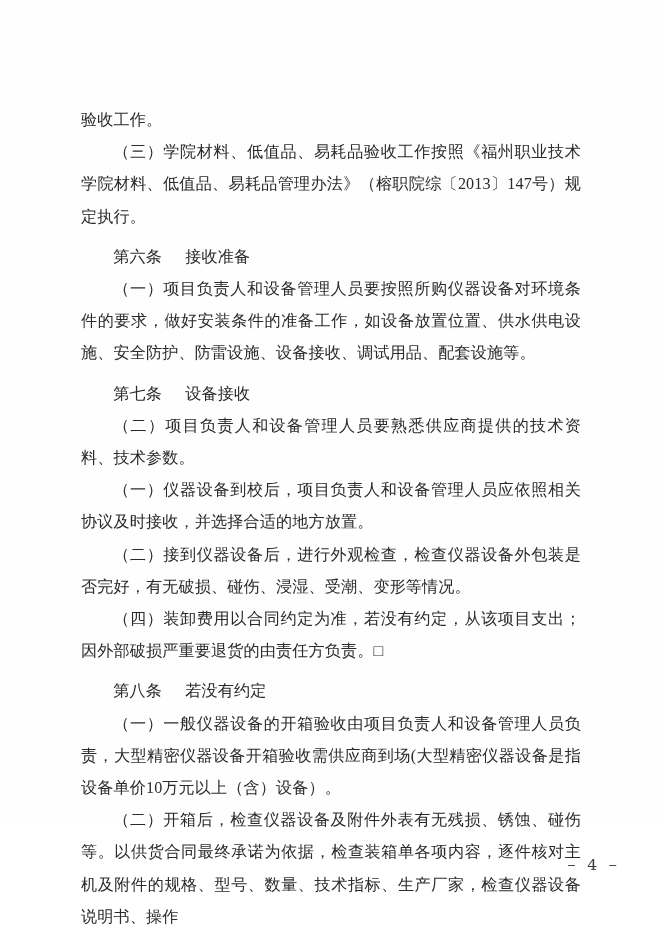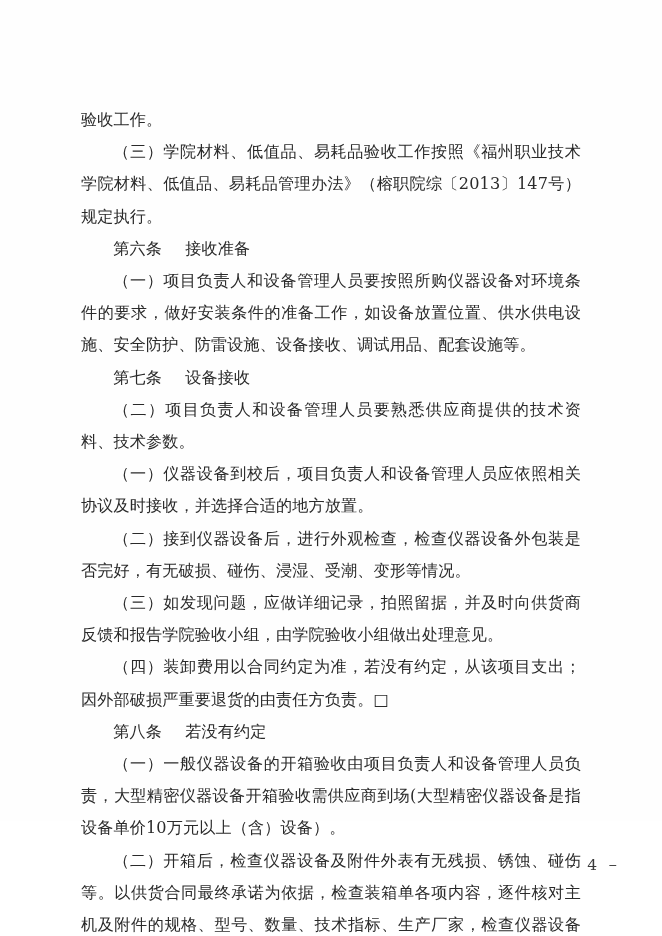--- a/index.html
+++ b/index.html
@@ -39,26 +39,28 @@
     text-justify: inter-ideograph;
     letter-spacing: 0.15px;
     font-family: "DejaVu Serif", "Liberation Serif", serif;
     font-weight: 400;
     white-space: normal;
     word-break: break-all;
   }
 
   .para.indent {
     text-indent: 2em;
+    font-family: Liberation Serif, serif;
   }
 
   .para.heading {
     text-indent: 2em;
     text-align: right;
     text-align-last: left;
+    margin-top: 8px;
   }
 
   .gap {
     display: inline-block;
     width: 1.45em;
   }
 
   #page-number {
     position: absolute;
     right: 40px;
@@ -87,21 +89,20 @@
     <p class="para indent">（一）项目负责人和设备管理人员要按照所购仪器设备对环境条件的要求，做好安装条件的准备工作，如设备放置位置、供水供电设施、安全防护、防雷设施、设备接收、调试用品、配套设施等。</p>
 
     <p class="para heading"><span>第七条</span><span class="gap"></span><span>设备接收</span></p>
 
     <p class="para indent">（二）项目负责人和设备管理人员要熟悉供应商提供的技术资料、技术参数。</p>
 
     <p class="para indent">（一）仪器设备到校后，项目负责人和设备管理人员应依照相关协议及时接收，并选择合适的地方放置。</p>
 
     <p class="para indent">（二）接到仪器设备后，进行外观检查，检查仪器设备外包装是否完好，有无破损、碰伤、浸湿、受潮、变形等情况。</p>
 
-    <p class="para indent">（三）如发现问题，应做详细记录，拍照留据，并及时向供货商反馈和报告学院验收小组，由学院验收小组做出处理意见。</p>
 
     <p class="para indent">（四）装卸费用以合同约定为准，若没有约定，从该项目支出；因外部破损严重要退货的由责任方负责。□</p>
 
     <p class="para heading"><span>第八条</span><span class="gap"></span><span>若没有约定</span></p>
 
     <p class="para indent">（一）一般仪器设备的开箱验收由项目负责人和设备管理人员负责，大型精密仪器设备开箱验收需供应商到场(大型精密仪器设备是指设备单价10万元以上（含）设备）。</p>
 
     <p class="para indent">（二）开箱后，检查仪器设备及附件外表有无残损、锈蚀、碰伤等。以供货合同最终承诺为依据，检查装箱单各项内容，逐件核对主机及附件的规格、型号、数量、技术指标、生产厂家，检查仪器设备说明书、操作</p>
 
   </div>

